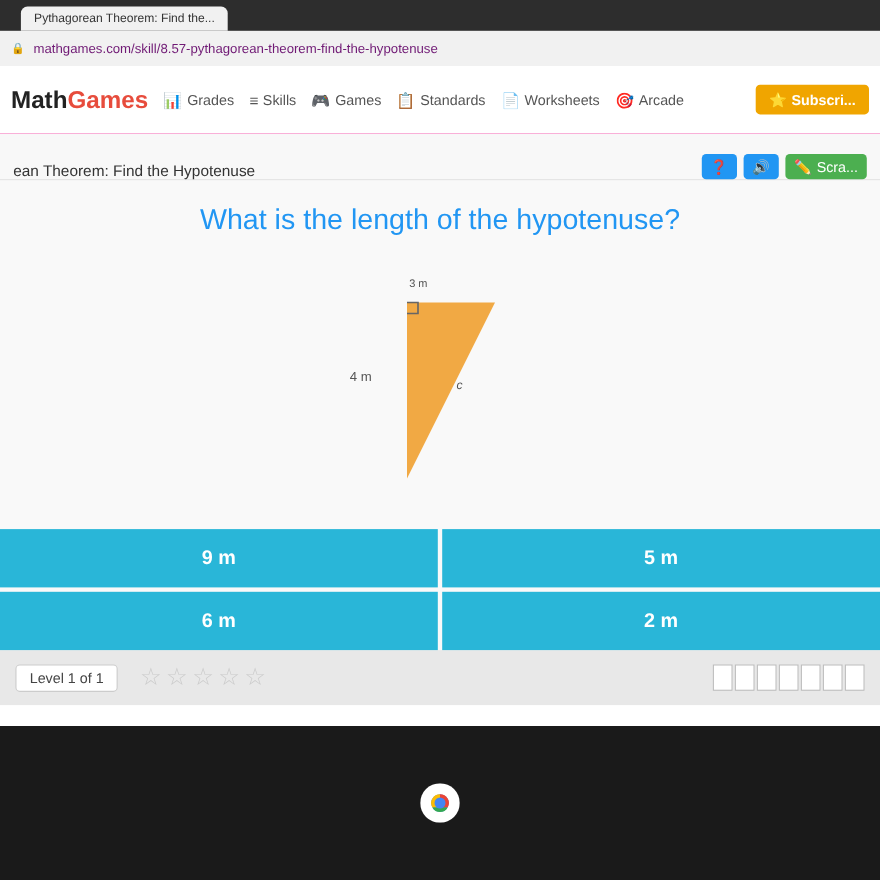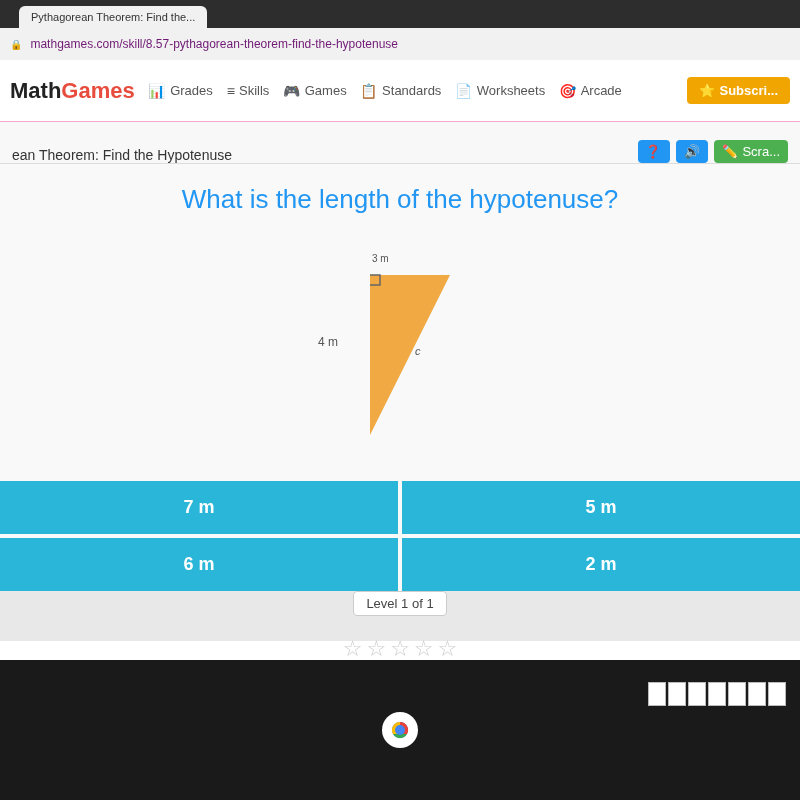--- a/index.html
+++ b/index.html
@@ -207,21 +207,20 @@
     }
 
     
     .bottom-bar {
       background: #e8e8e8;
       height: 50px;
       display: flex;
       align-items: center;
       padding: 0 14px;
       gap: 20px;
-      flex-direction: column;
     }
     .level-badge {
       background: #fff;
       border: 1px solid #ccc;
       border-radius: 4px;
       padding: 4px 12px;
       font-size: 13px;
       color: #444;
     }
     .stars-container {
@@ -341,21 +340,21 @@
           <polyline points="50,20 60,20 60,30 50,30" fill="none" stroke="#666" stroke-width="1.5"></polyline>
         </svg>
 
         <div class="label-4m">4 m</div>
 
         <div class="label-c">c</div>
       </div>
     </div>
 
     <div class="answer-grid">
-      <button class="answer-btn">7 m</button>
+      <button class="answer-btn">9 m</button>
       <button class="answer-btn">5 m</button>
       <button class="answer-btn">6 m</button>
       <button class="answer-btn">2 m</button>
     </div>
 
     <div class="bottom-bar">
       <div class="level-badge">Level 1 of 1</div>
       <div class="stars-container">
         <span class="star">☆</span>
         <span class="star">☆</span>

